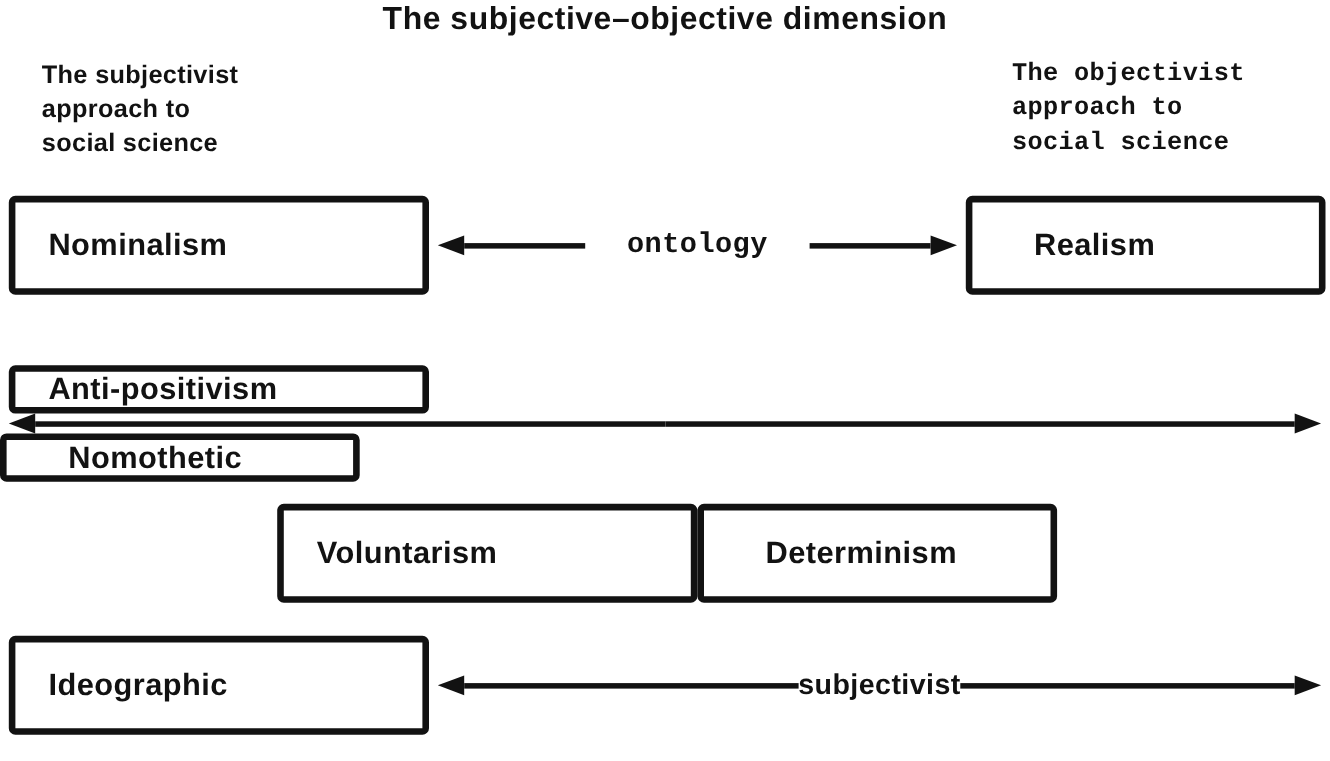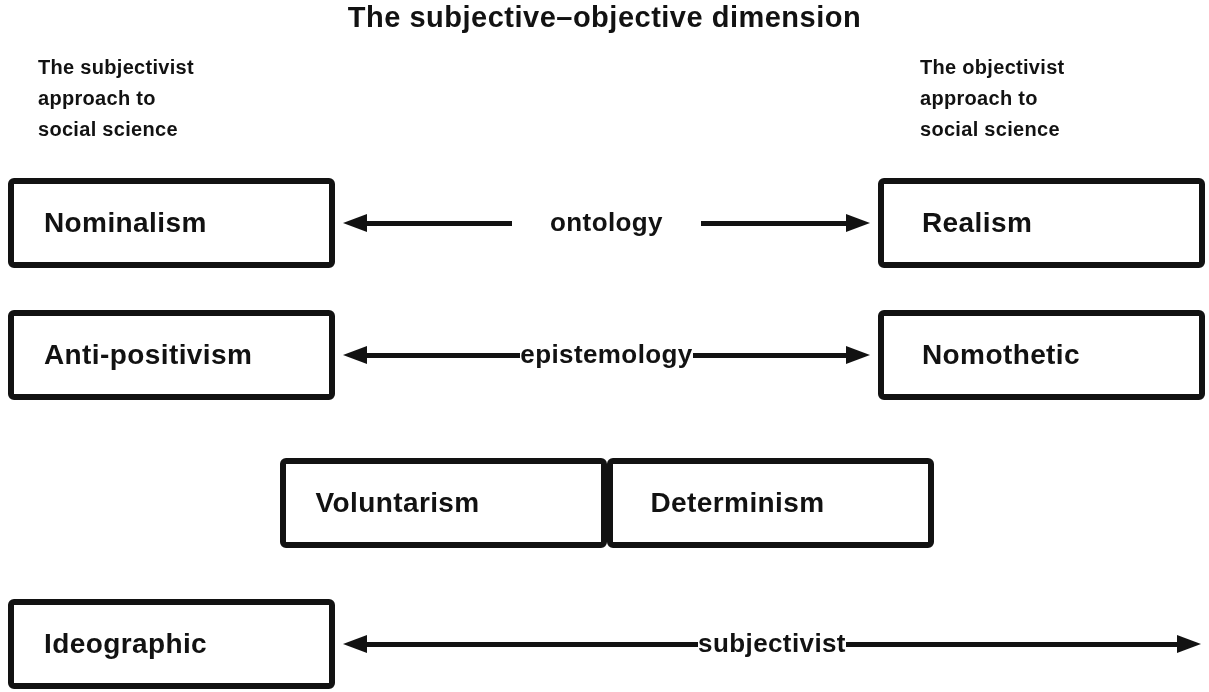--- a/index.html
+++ b/index.html
@@ -20,59 +20,59 @@
   .title {
     position: absolute;
     top: 1px; left: 0; right: 0;
     text-align: center;
     font-size: 29px;
     letter-spacing: 0.5px;
   }
   .approach-header {
     position: absolute;
     top: 52px;
-    font-size: 20px;
+    font-size: 23px;
     line-height: 31px;
     letter-spacing: 0.3px;
     white-space: pre-line;
   }
   .approach-header.left  { left: 38px; }
-  .approach-header.right { left: 920px; }
+  .approach-header.right { left: 920px; font-family: Liberation Mono, monospace; }
 
   .row {
     position: absolute;
     left: 0;
     width: 100%;
     height: 90px;
     display: flex;
     align-items: stretch;
   }
   .row.r1 { top: 178px; }
-  .row.r2 { top: 310px; }
+  .row.r2 { top: 332px; flex-direction: column; }
   .row.r3 { top: 458px; justify-content: center; }
-  .row.r4 { top: 599px; }
+  .row.r4 { top: 578px; }
 
   .concept-box {
     border: 6px solid var(--fg);
     border-radius: 6px;
     background: var(--bg);
     display: flex;
     align-items: center;
     font-size: 28px;
     letter-spacing: 0.4px;
   }
   .concept-box.left {
     margin-left: 8px;
-    width: 327px;
+    width: 382px;
     padding-left: 30px;
   }
   .concept-box.right {
     margin-right: 4px;
     width: 327px;
-    padding-left: 38px;
+    padding-left: 56px;
   }
 
   .connector {
     flex: 1;
     display: flex;
     align-items: center;
     padding: 0 8px;
   }
   .arrow-line {
     flex: 1;
@@ -87,21 +87,21 @@
   }
   .arrowhead.west { border-right: 24px solid var(--fg); }
   .arrowhead.east { border-left: 24px solid var(--fg); }
   .dimension-label {
     font-size: 26px;
     letter-spacing: 0.4px;
     line-height: 1;
     padding-bottom: 2px;
     white-space: nowrap;
   }
-  .dimension-label.gapped { margin: 12px 38px; }
+  .dimension-label.gapped { margin: 12px 38px; font-family: Liberation Mono, monospace; }
 </style>
 </head>
 <body>
 
 <div id="canvas">
 
   <div class="title">The subjective–objective dimension</div>
 
   <div class="approach-header left">The subjectivist
 approach to
@@ -126,21 +126,20 @@
     </div>
   </div>
 
   <div class="row r2">
     <div class="concept-box left">
       <span>Anti-positivism</span>
     </div>
     <div class="connector">
       <span class="arrowhead west"></span>
       <span class="arrow-line"></span>
-      <span class="dimension-label">epistemology</span>
       <span class="arrow-line"></span>
       <span class="arrowhead east"></span>
     </div>
     <div class="concept-box right">
       <span>Nomothetic</span>
     </div>
   </div>
 
   <div class="row r3">
     <div class="concept-box left">

